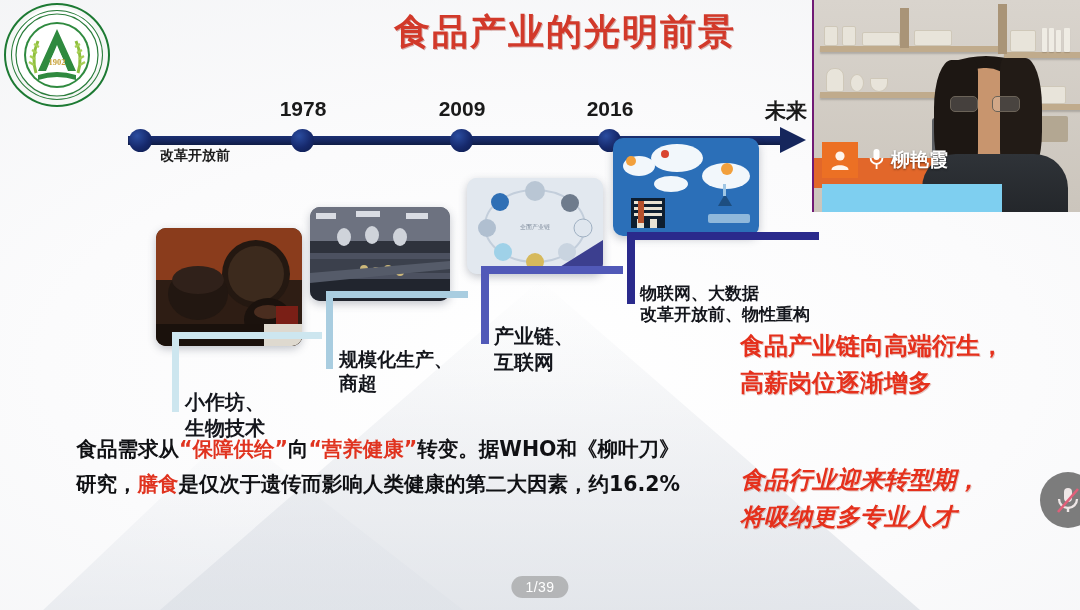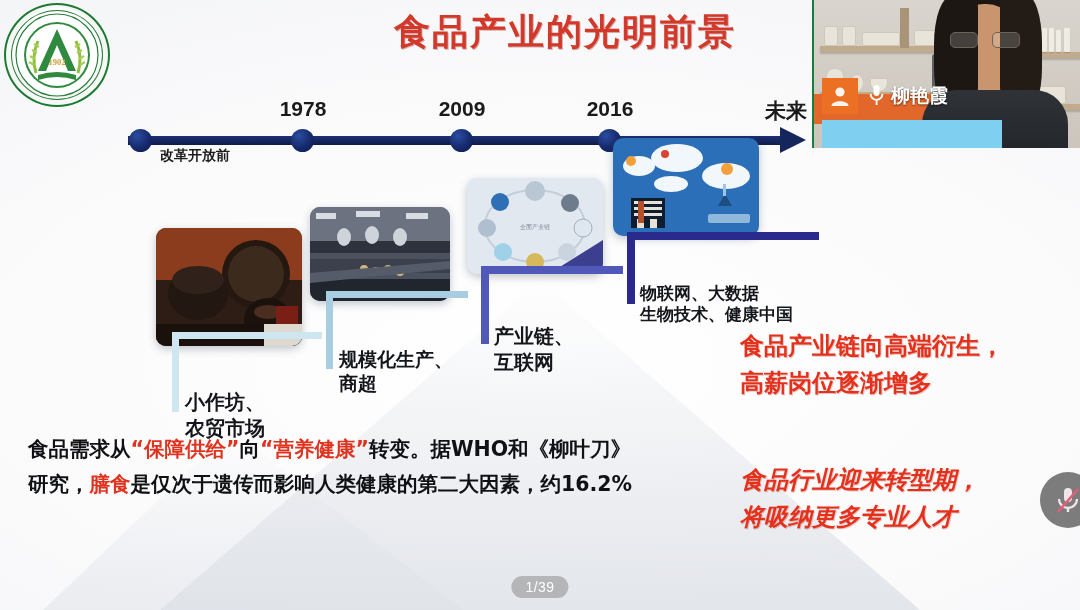--- a/index.html
+++ b/index.html
@@ -106,39 +106,40 @@
     position:absolute; left:0; top:0;
     border-left-style:solid; border-top-style:solid;
   }
 
   
   #paragraph {
     position:absolute; left:28px; top:432px; width:700px;
     font-family:"DejaVu Sans",sans-serif;
     font-weight:bold; font-size:20.5px; line-height:1.72;
     color:#101114;
+    text-align:center;
   }
   #paragraph .hl { color:#e0331f; }
 
   
   .callout {
     position:absolute;
     font-family:"DejaVu Sans",sans-serif;
     font-weight:bold; font-size:24px; line-height:1.55;
     color:#e5301c;
     white-space:pre-line;
     text-shadow:1px 1px 0 rgba(160,35,20,.25);
   }
 
   
   #video {
-    position:absolute; right:0; top:0; width:268px; height:148px;
+    position:absolute; right:0; top:0; width:268px; height:212px;
     overflow:hidden;
     background:#0369a1;
-    border-left:2px solid #15803d;
+    border-left:2px solid #701a75;
   }
   #vid-scene { position:absolute; inset:0; }
   .shelf-wall { position:absolute; inset:0; background:linear-gradient(to bottom,#d9d4cd 0%,#cbc5bc 100%); }
   .shelf-board { position:absolute; background:#c0ab8c; box-shadow:0 2px 2px rgba(0,0,0,.18); }
   .shelf-post  { position:absolute; background:#a99477; }
   .book { position:absolute; background:#efece4; border-radius:1px; box-shadow:0 1px 1px rgba(0,0,0,.15); }
   .box  { position:absolute; background:#e8e4da; border:1px solid #cfc8b9; border-radius:2px; }
   #desk { position:absolute; left:0; bottom:24px; width:120px; height:30px; background:#e2672a; }
   #monitor { position:absolute; left:118px; bottom:36px; width:104px; height:58px; background:#5d6064; border-radius:3px; }
   #person {
@@ -254,21 +255,21 @@
         <ellipse cx="112" cy="92" rx="24" ry="22" fill="#1b120d"></ellipse>
         <ellipse cx="112" cy="84" rx="14" ry="7" fill="#4a2d1f"></ellipse>
         <rect x="120" y="78" width="22" height="34" fill="#7a1f16"></rect>
         <path d="M0 96 L146 96 L146 118 L0 118Z" fill="#1a110c"></path>
         <rect x="108" y="96" width="38" height="22" fill="#ded9cf"></rect>
       </svg>
     </div>
     <div class="stage-label" style="left:16px; top:104px; width:160px; font-size:20px;">
       <span class="bracket" style="width:150px;height:80px;border-left-width:7px;border-top-width:7px;border-color:#cde6ef;"></span>
       <span style="position:relative;">小作坊、
-农贸市场</span>
+生物技术</span>
     </div>
   </div>
 
   <div class="stage" style="left:467px; top:178px;">
     <div class="stage-img" style="width:136px;height:96px;background:#dfe6ee;">
       <svg width="136" height="96" viewBox="0 0 136 96">
         <rect width="136" height="96" fill="#e2e8ef"></rect>
         <ellipse cx="68" cy="48" rx="50" ry="36" fill="none" stroke="#c3cedb" stroke-width="2"></ellipse>
         <g>
           <circle cx="68" cy="13" r="10" fill="#b9c6d4"></circle>
@@ -350,21 +351,21 @@
         </g>
         <rect x="25" y="63" width="6" height="22" fill="#b5502c"></rect>
         <rect x="95" y="76" width="42" height="9" rx="2" fill="#8fb8db"></rect>
         <path d="M112 56 l7 12 l-14 0 Z" fill="#1d4e80"></path>
         <rect x="110" y="46" width="3" height="12" fill="#9fc6e4"></rect>
       </svg>
     </div>
     <div class="stage-label" style="left:14px; top:94px; width:200px; font-size:17px;">
       <span class="bracket" style="width:192px;height:72px;border-left-width:8px;border-top-width:8px;border-color:#2a2a8c;"></span>
       <span style="position:relative;">物联网、大数据
-生物技术、健康中国</span>
+改革开放前、物性重构</span>
     </div>
   </div>
 
   <div id="paragraph">
     <div><span>食品需求从</span><span class="hl">“保障供给”</span><span>向</span><span class="hl">“营养健康”</span><span>转变。据WHO和《柳叶刀》</span></div>
     <div><span>研究，</span><span class="hl">膳食</span><span>是仅次于遗传而影响人类健康的第二大因素，约16.2%</span></div>
   </div>
 
   <div class="callout" style="left:740px; top:328px;">食品产业链向高端衍生，
 高薪岗位逐渐增多</div>

